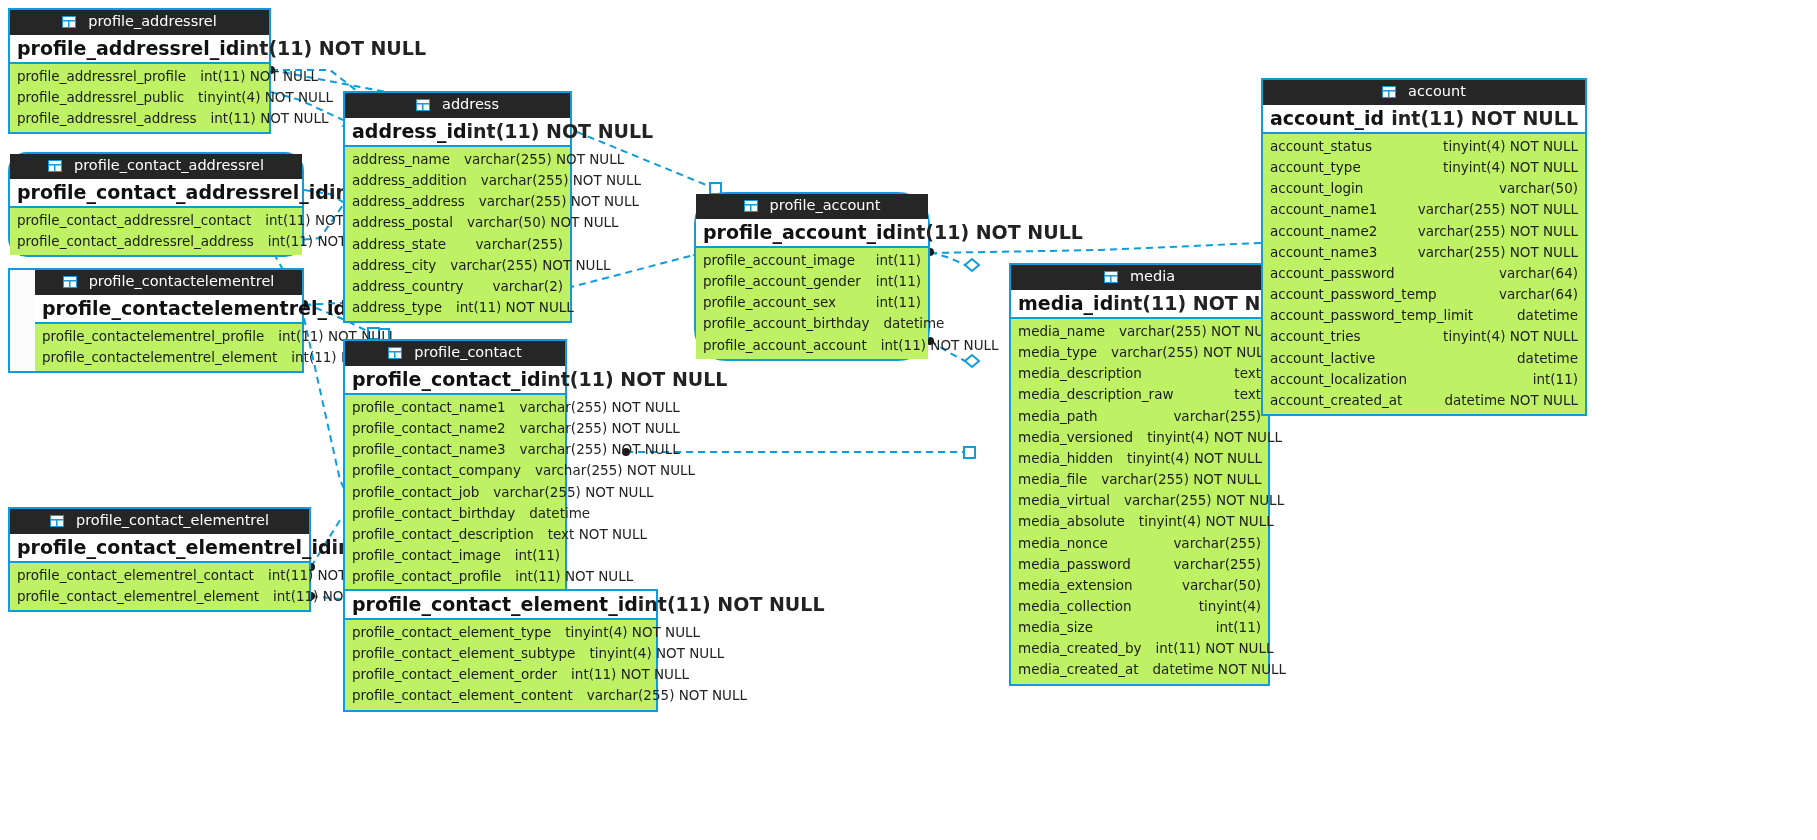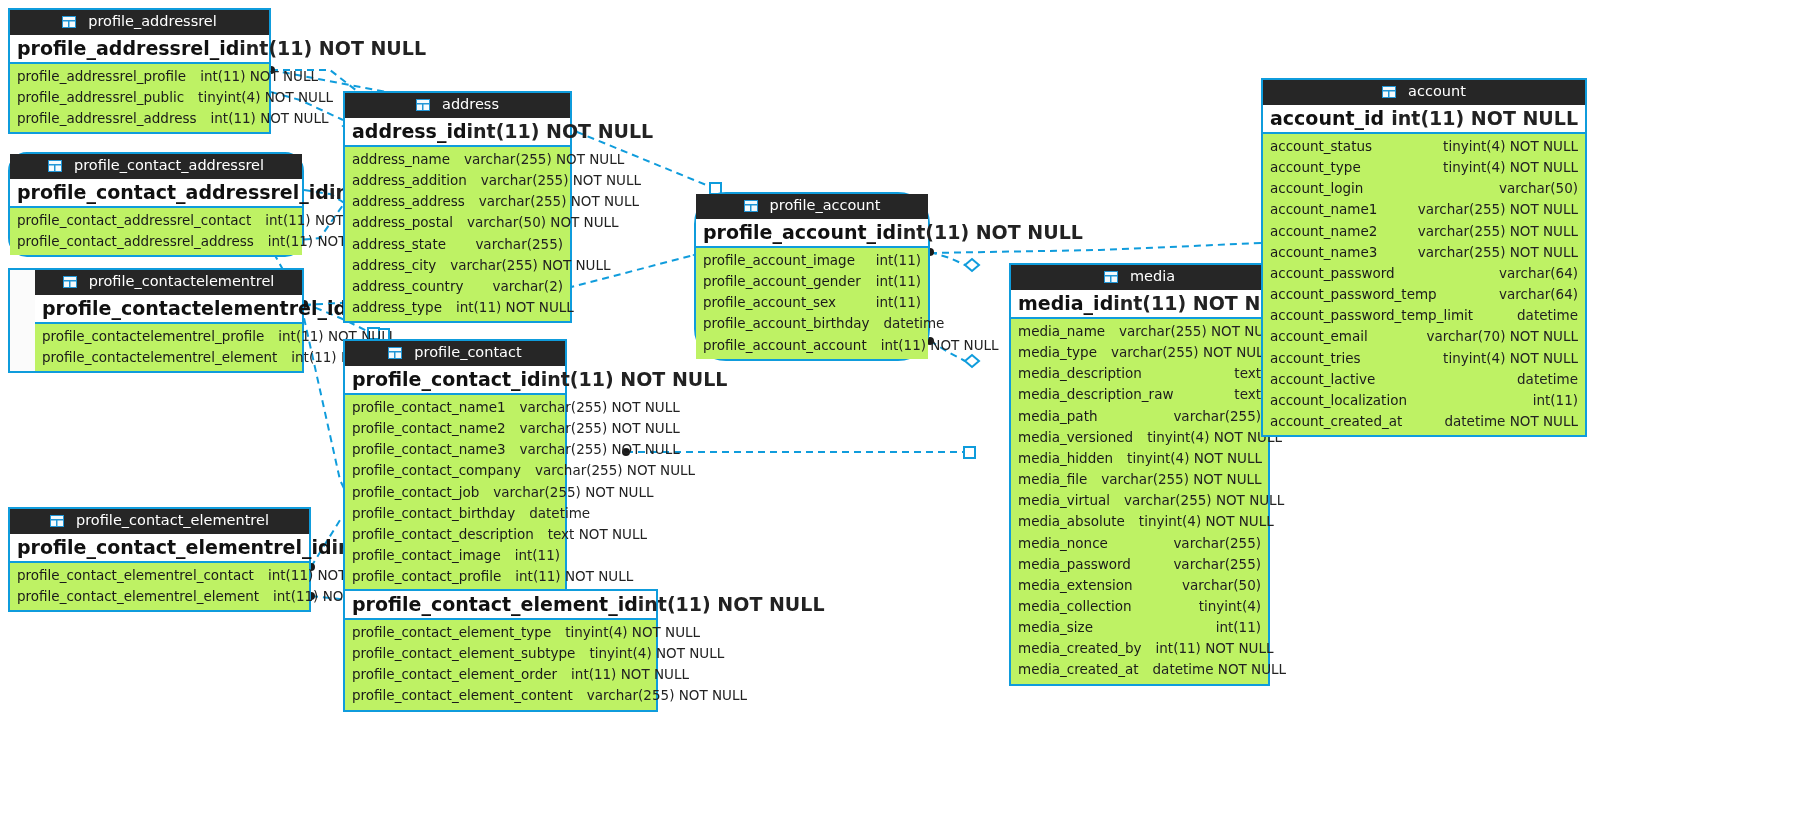--- a/index.html
+++ b/index.html
@@ -560,24 +560,20 @@
         </div>
       <div class="col-row">
           <span class="col-name">account_password_temp</span>
           <span class="col-type">varchar(64)</span>
         </div>
       <div class="col-row">
           <span class="col-name">account_password_temp_limit</span>
           <span class="col-type">datetime</span>
         </div>
       <div class="col-row">
-          <span class="col-name">account_email</span>
-          <span class="col-type">varchar(70) NOT NULL</span>
-        </div>
-      <div class="col-row">
           <span class="col-name">account_tries</span>
           <span class="col-type">tinyint(4) NOT NULL</span>
         </div>
       <div class="col-row">
           <span class="col-name">account_lactive</span>
           <span class="col-type">datetime</span>
         </div>
       <div class="col-row">
           <span class="col-name">account_localization</span>
           <span class="col-type">int(11)</span>

